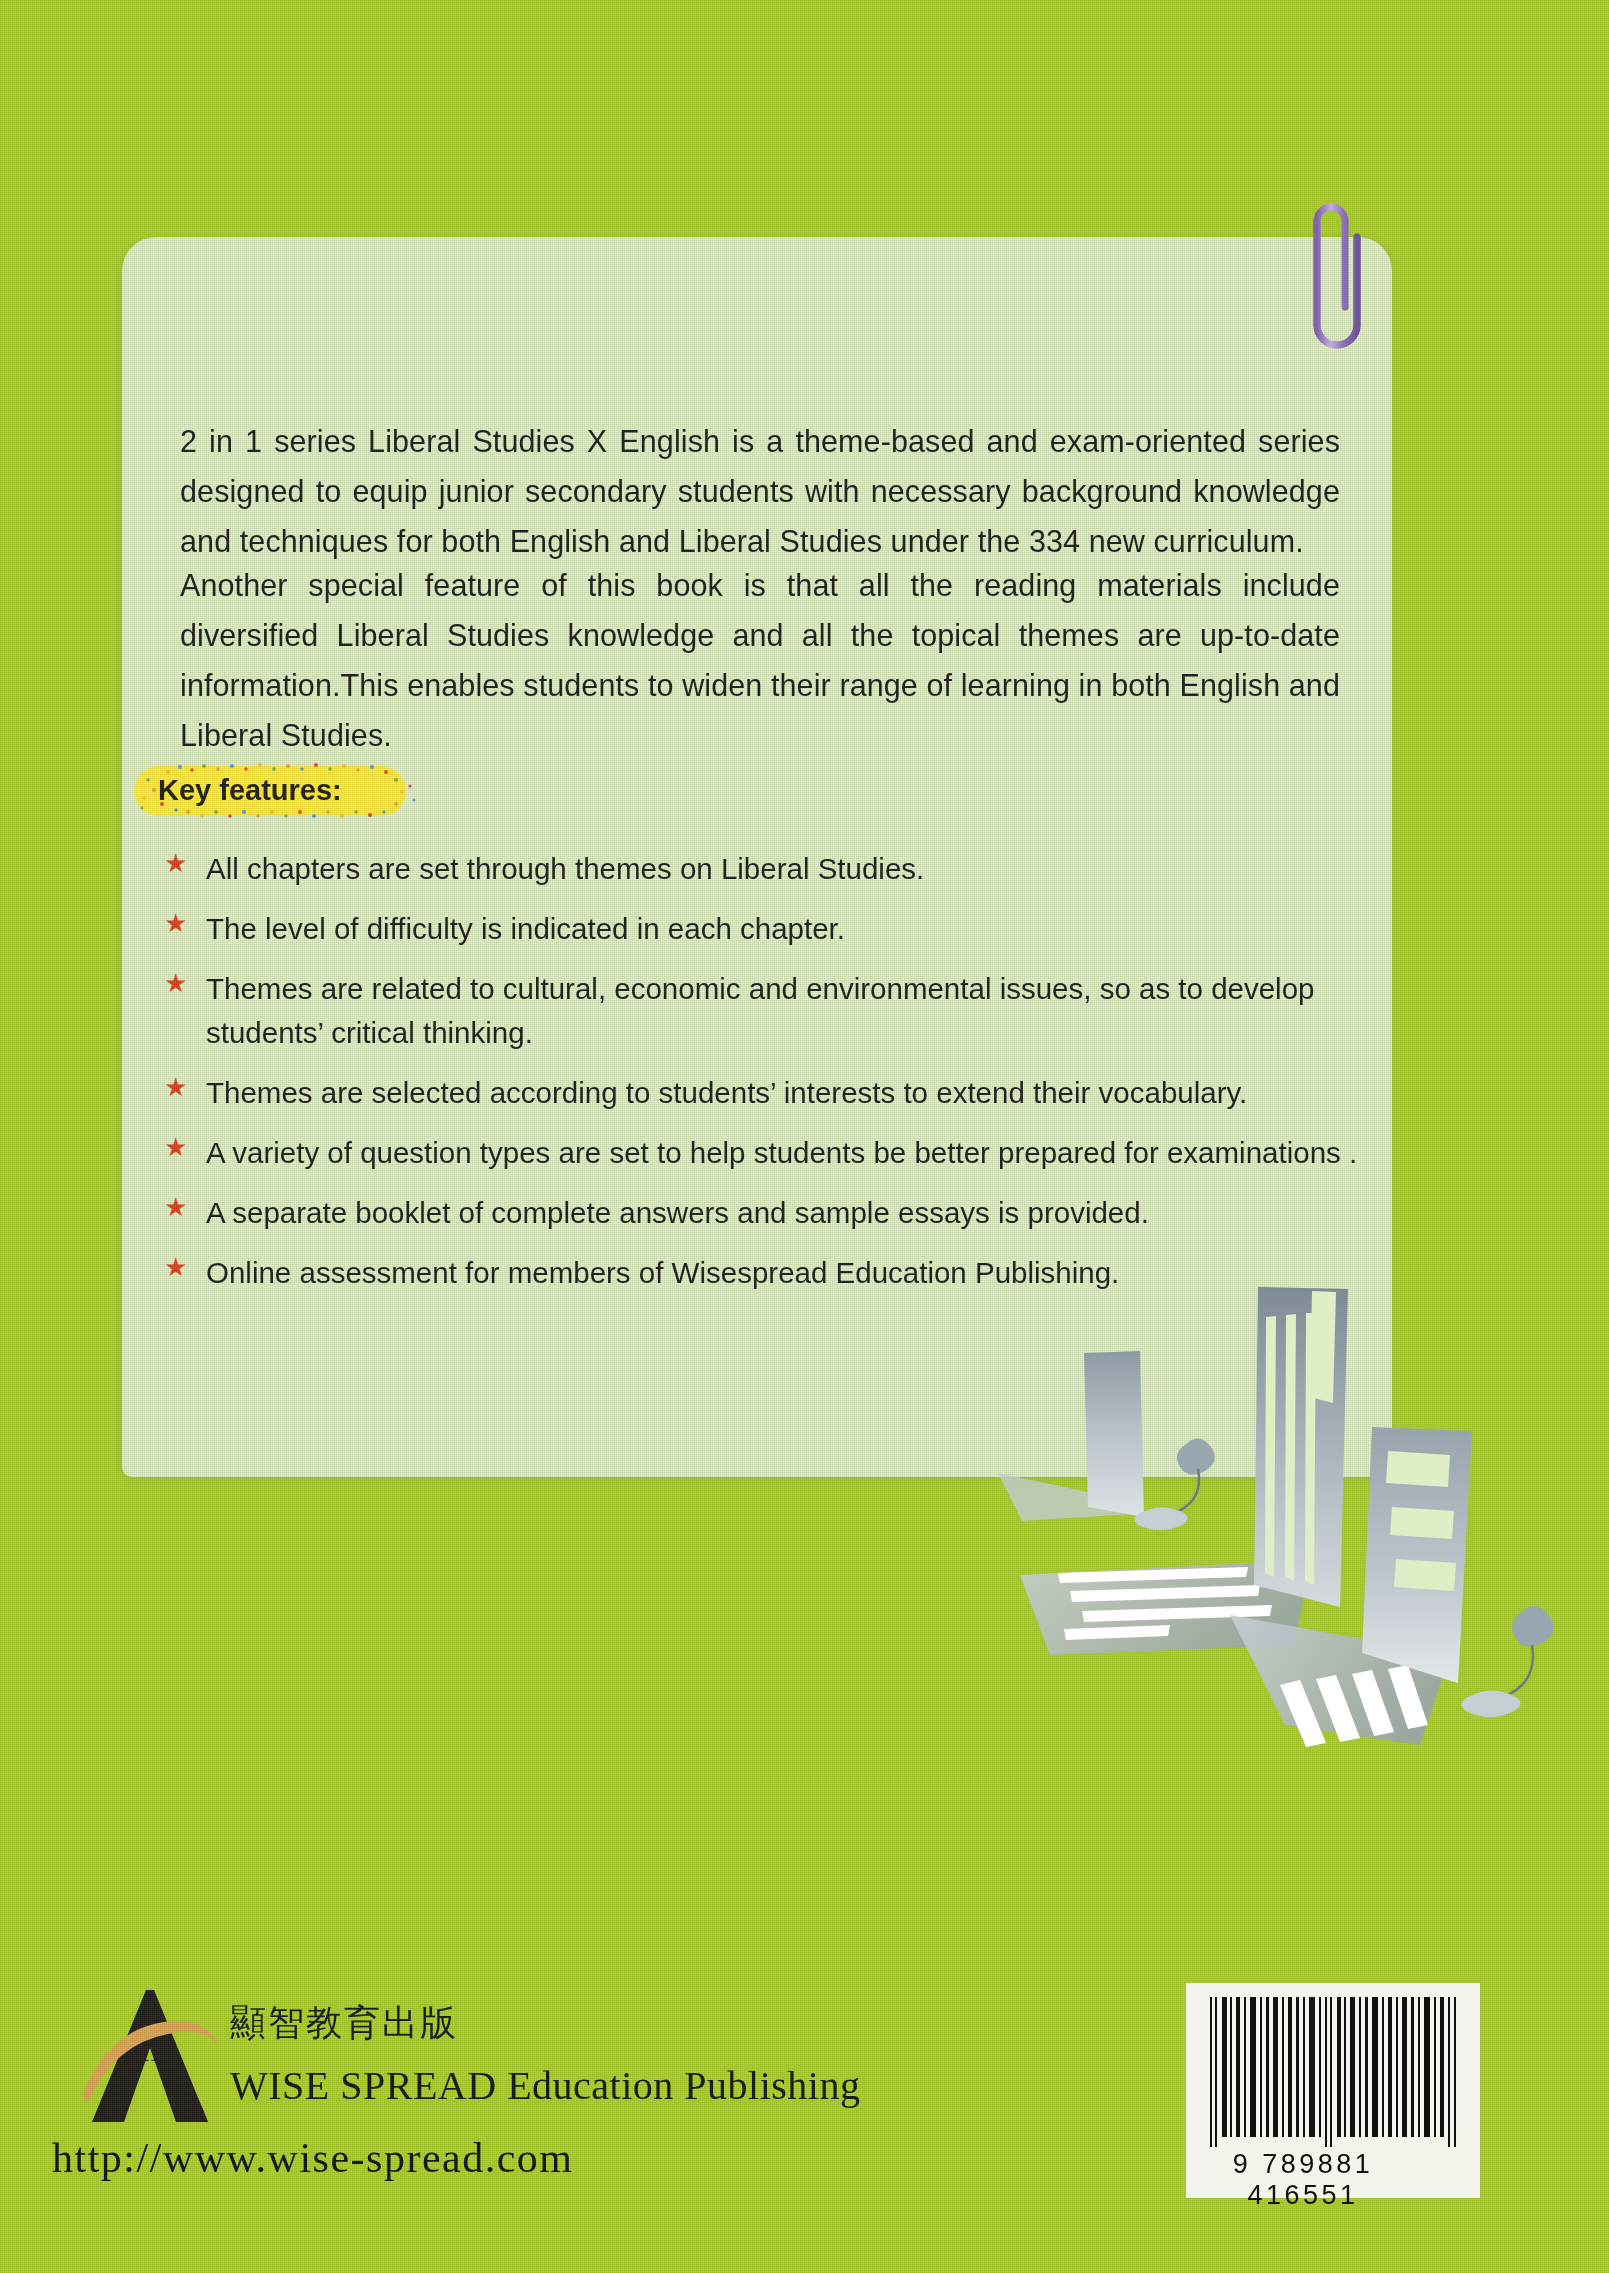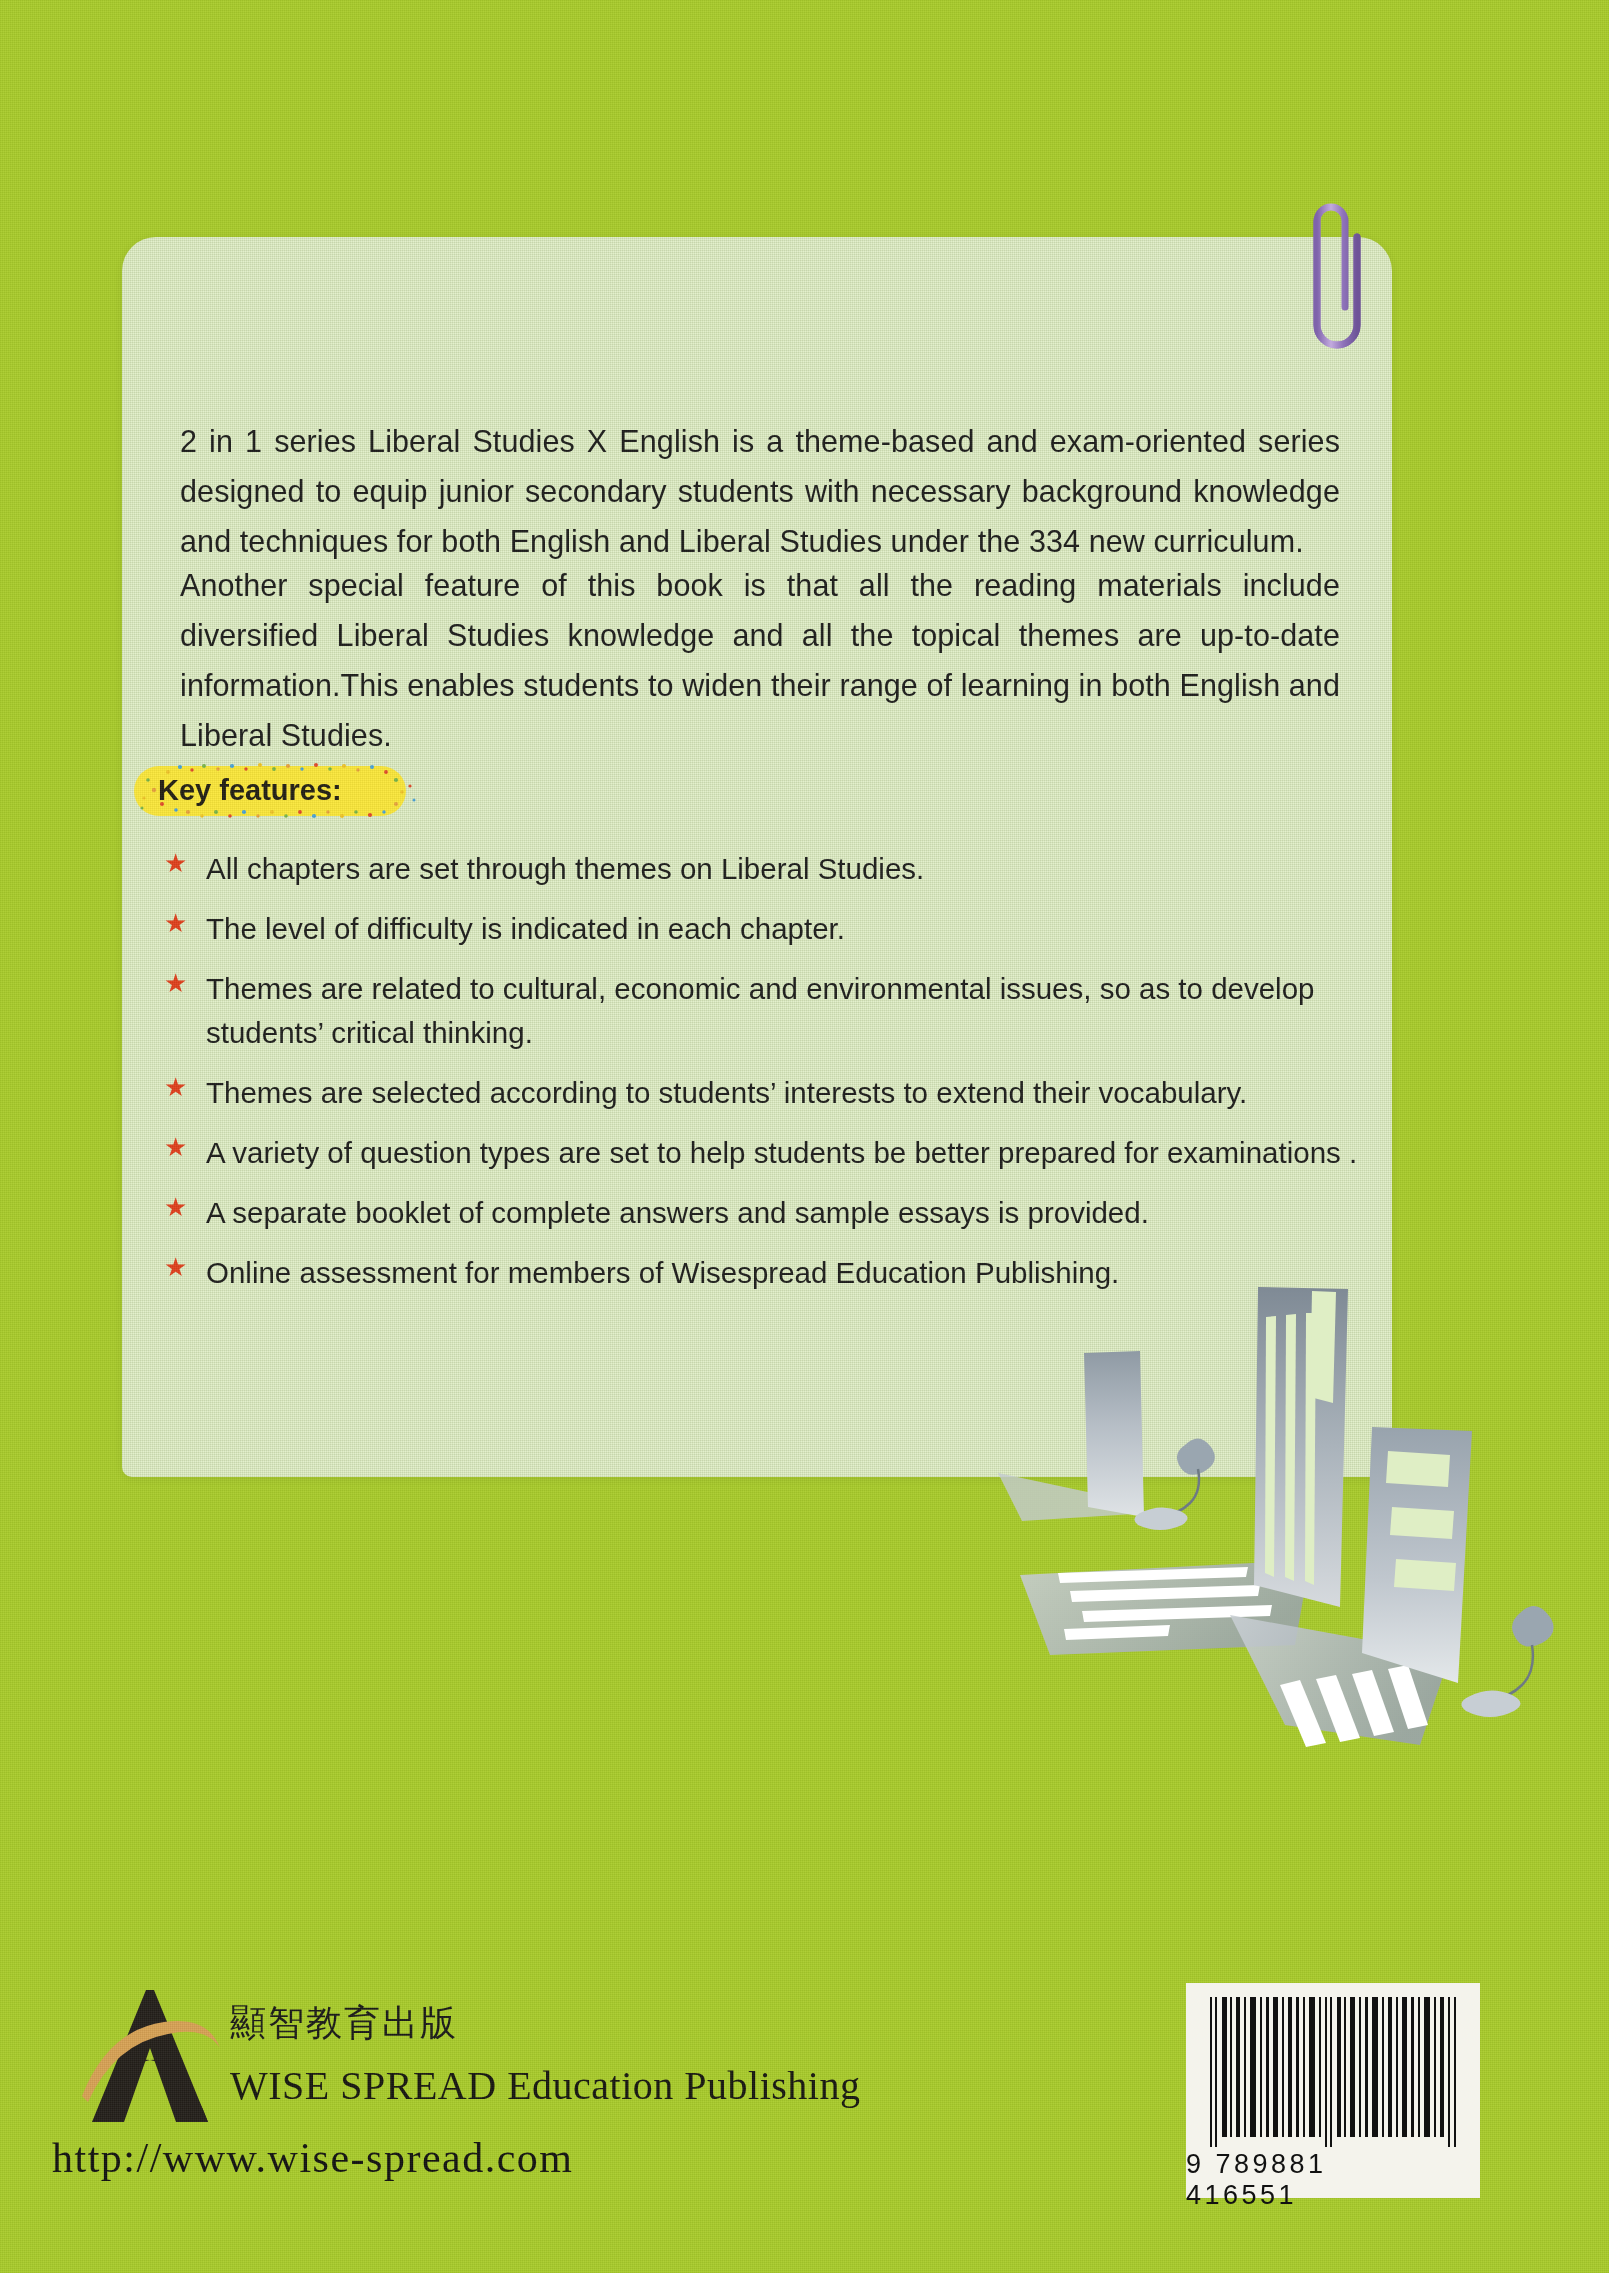--- a/index.html
+++ b/index.html
@@ -213,21 +213,21 @@
     left: 22px;
     top: 14px;
     width: 256px;
     height: 150px;
   }
   .barcode-digits {
     position: absolute;
     left: 0;
     top: 166px;
     width: 234px;
-    text-align: left;
+    text-align: center;
     font-family: "Liberation Sans", sans-serif;
     font-size: 27px;
     color: #111;
     letter-spacing: 3.5px;
   }
 </style>
 </head>
 <body>
 
 <div class="bg-texture"></div>

